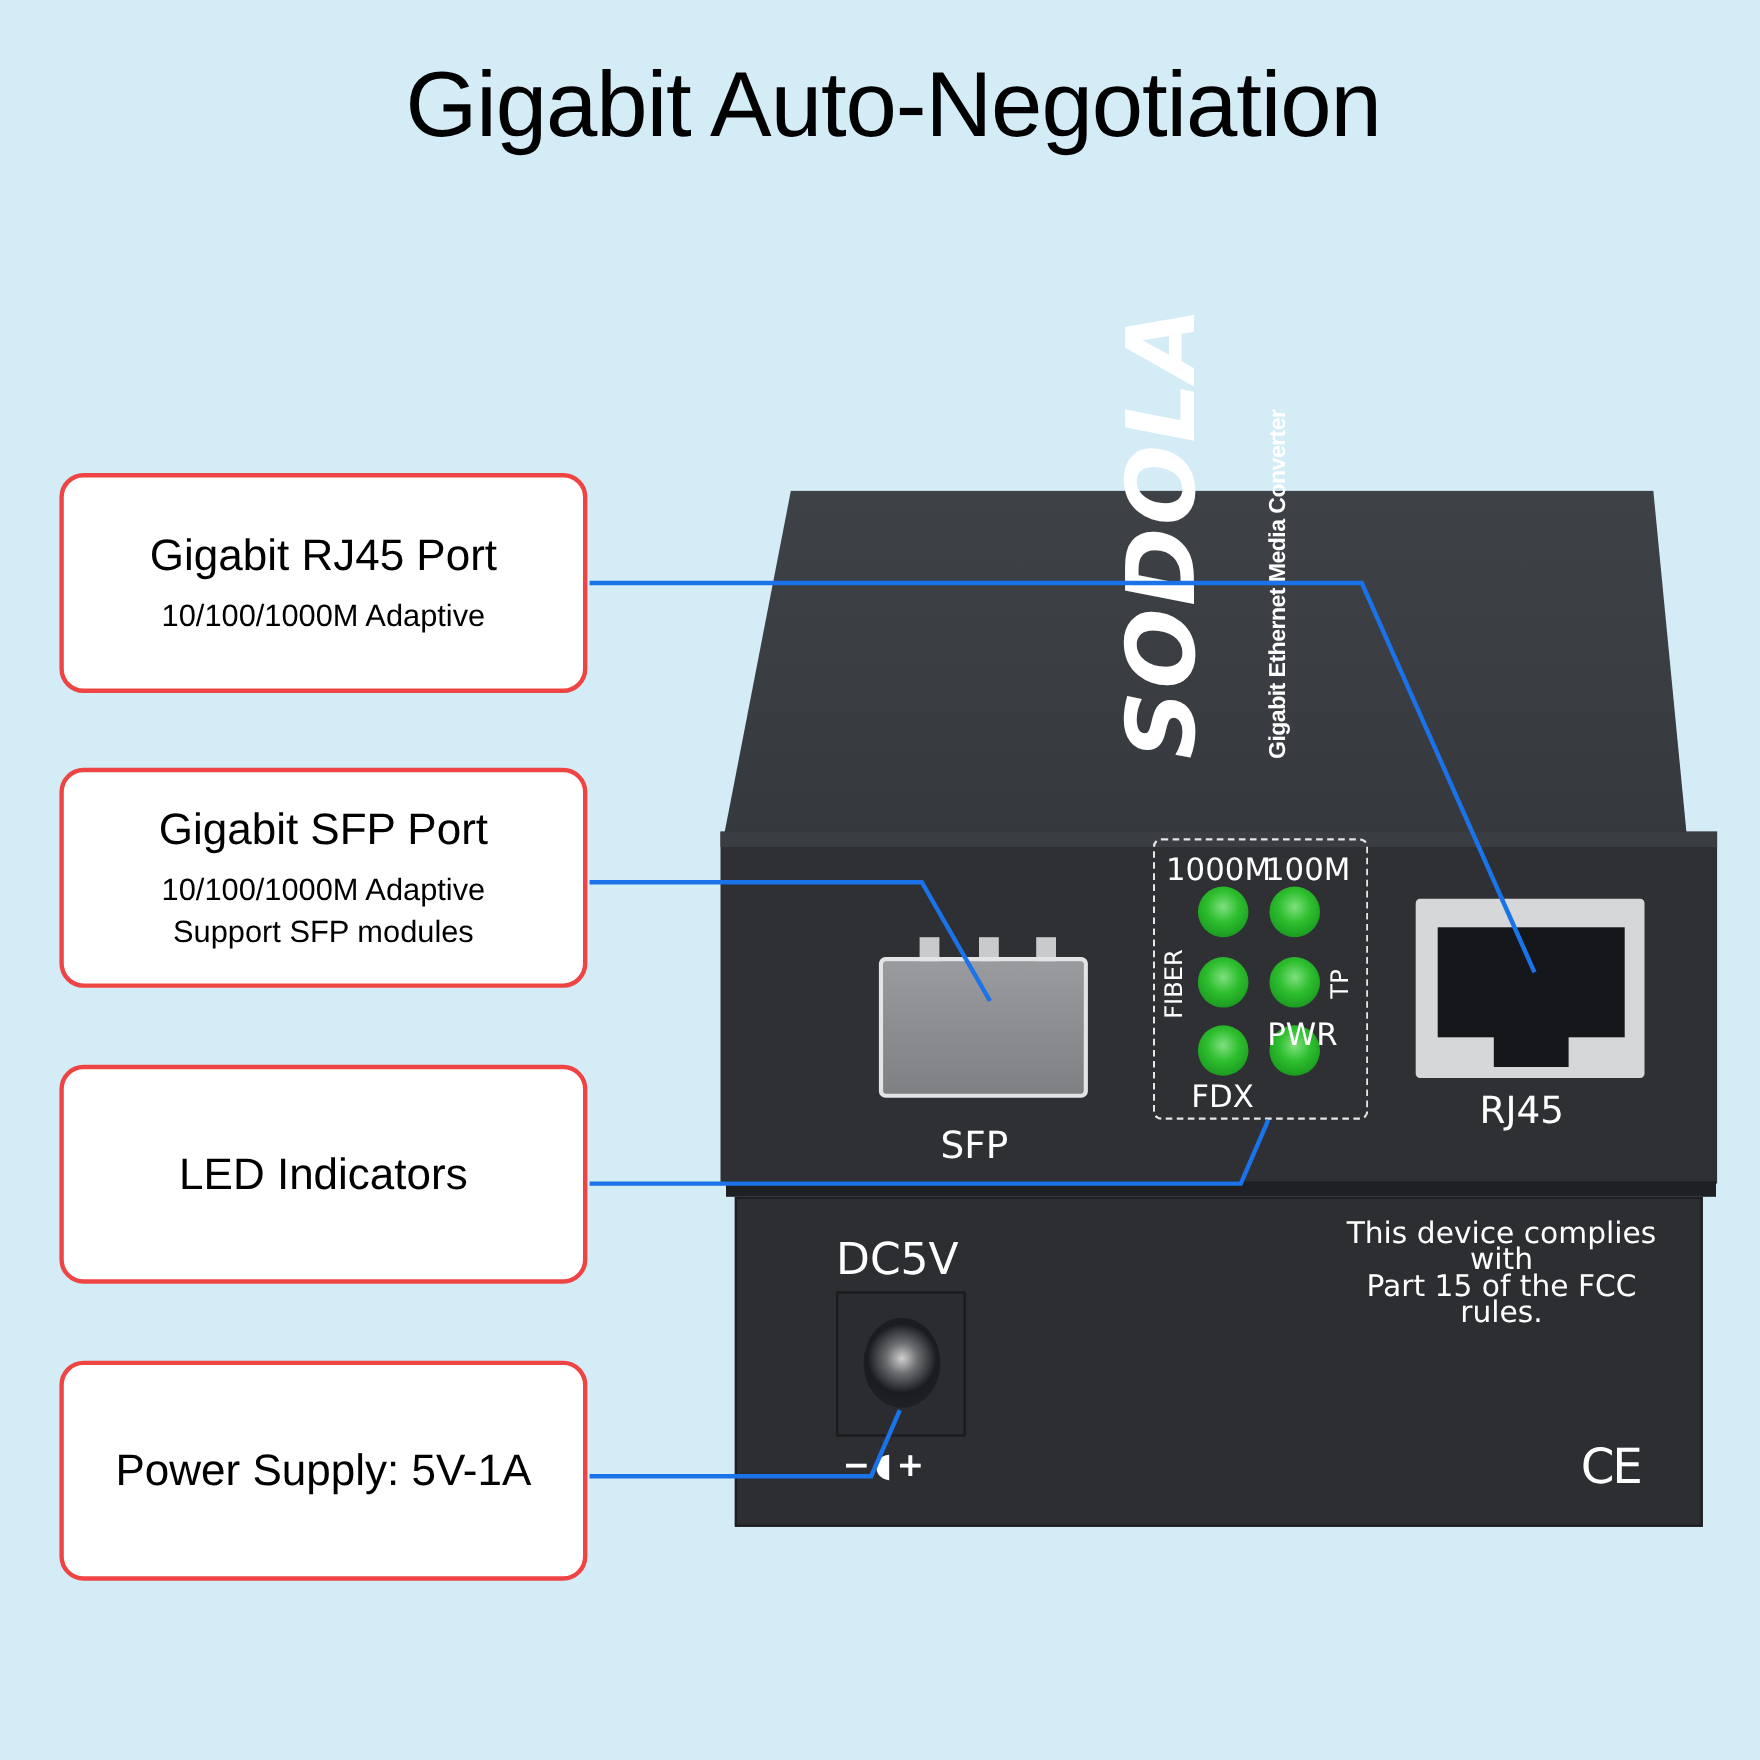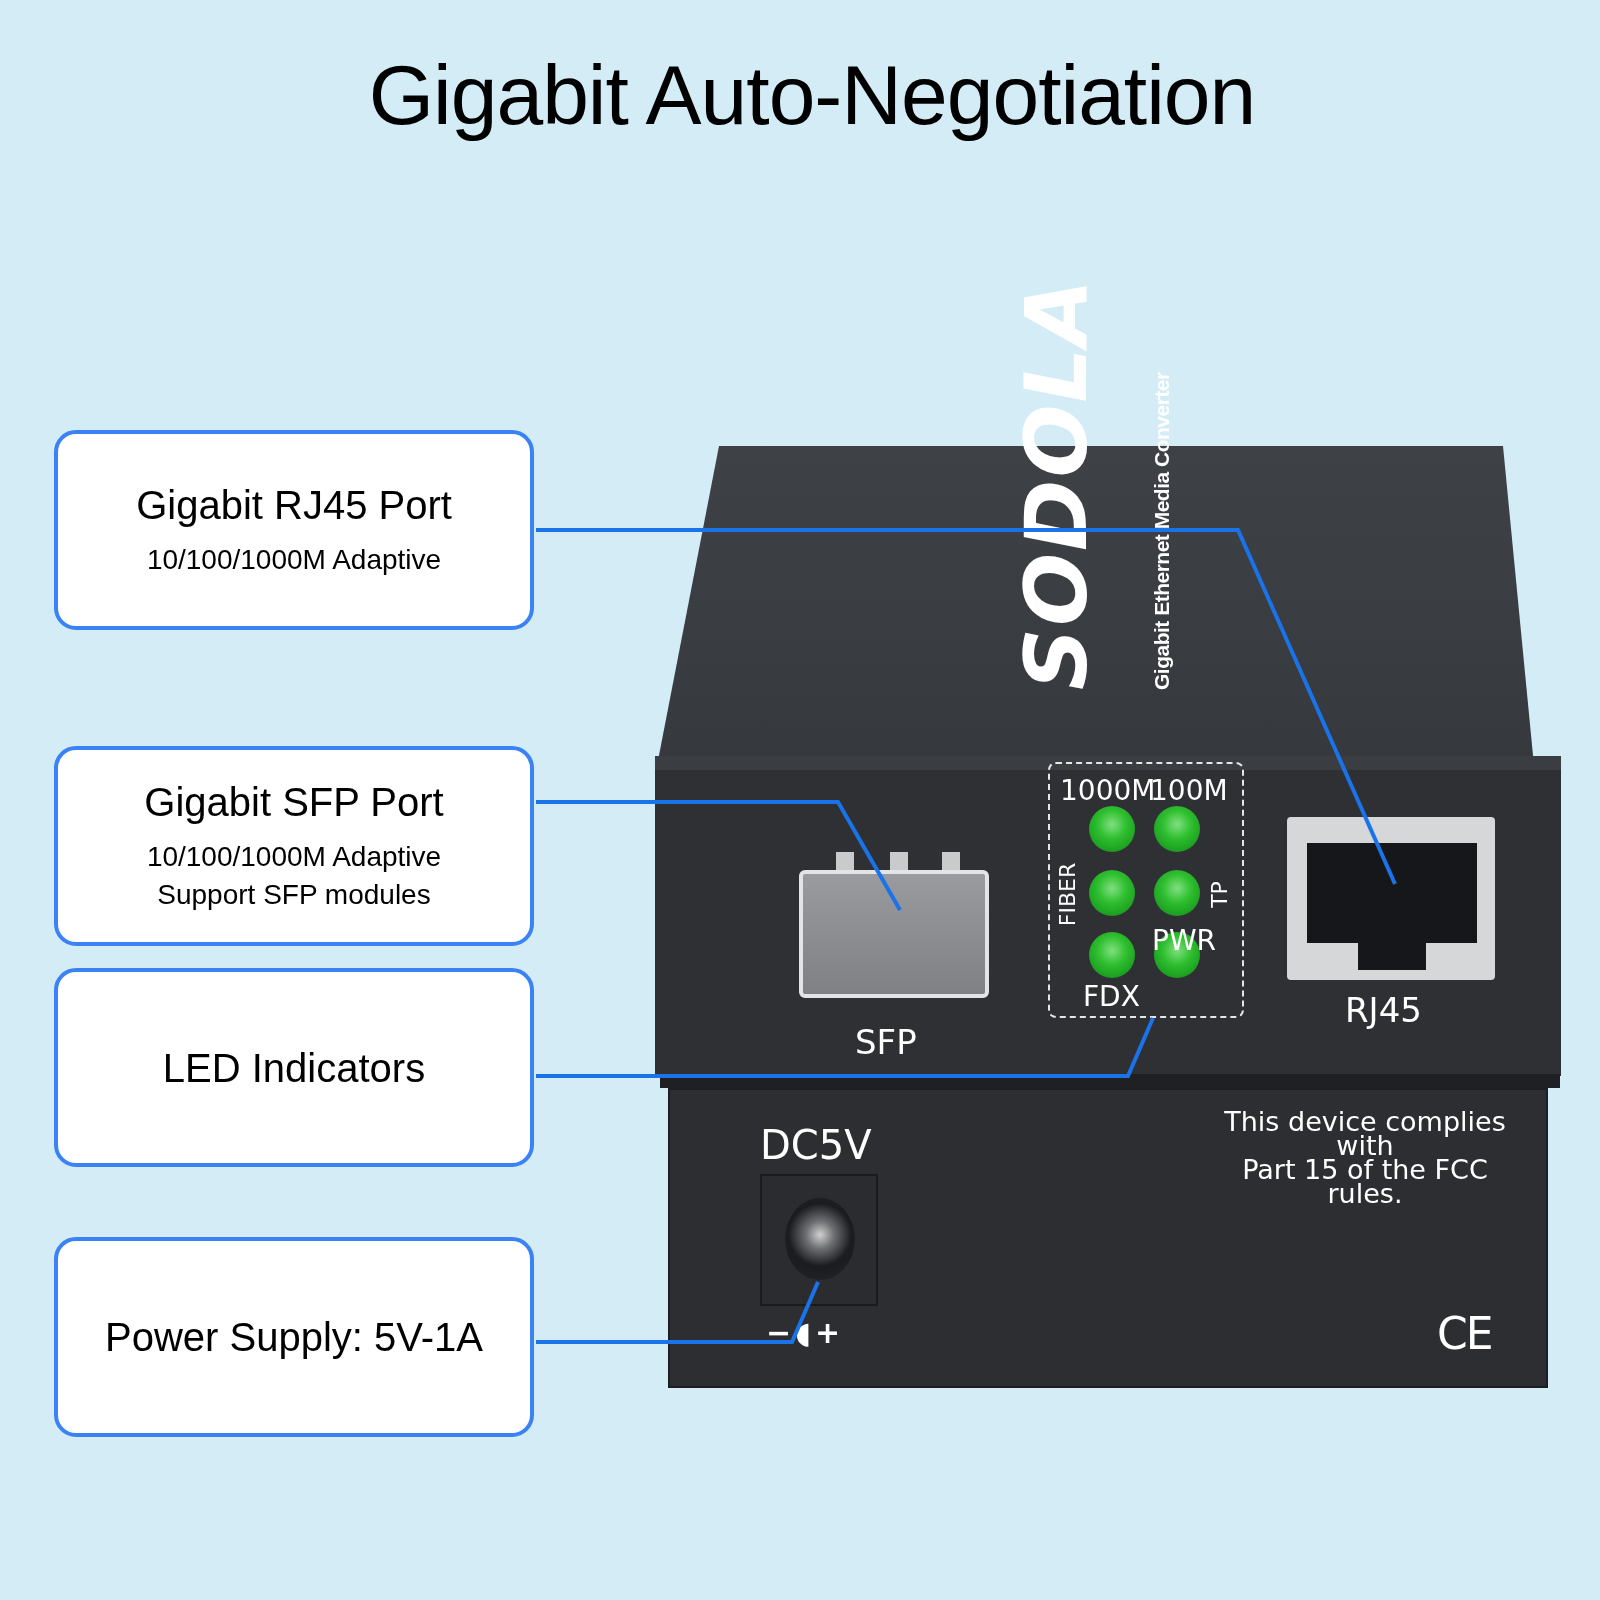--- a/index.html
+++ b/index.html
@@ -12,29 +12,29 @@
   .title {
     position: absolute; left: 0; top: 46px; width: 1600px;
     text-align: center; color: #000;
     font-family: "Liberation Sans", sans-serif;
     font-size: 84px; line-height: 98px; letter-spacing: -1px; margin-left: 12px;
   }
   .title span { display: block; }
 
   .callout {
     position: absolute; left: 54px; width: 480px;
-    background: #fff; border: 4px solid #3b82f6; border-radius: 22px;
+    background: #fff; border: 4px solid #ef4444; border-radius: 22px;
     box-sizing: border-box;
     display: flex; flex-direction: column; justify-content: center; align-items: center;
     text-align: center; color: #000;
   }
   .callout .head { font-size: 40px; line-height: 48px; }
   .callout .sub { font-size: 28px; line-height: 38px; margin-top: 12px; }
   #c1 { top: 430px; height: 200px; }
-  #c2 { top: 698px; height: 200px; margin-top: 48px; }
+  #c2 { top: 698px; height: 200px; }
   #c3 { top: 968px; height: 199px; }
   #c4 { top: 1237px; height: 200px; }
 
   
   .top-face {
     position: absolute; left: 655px; top: 446px; width: 910px; height: 330px;
     background: linear-gradient(180deg, #3e4146 0%, #393c41 60%, #35383c 100%);
     clip-path: polygon(64px 0, 848px 0, 880px 330px, 0 330px);
     border-radius: 6px;
   }

